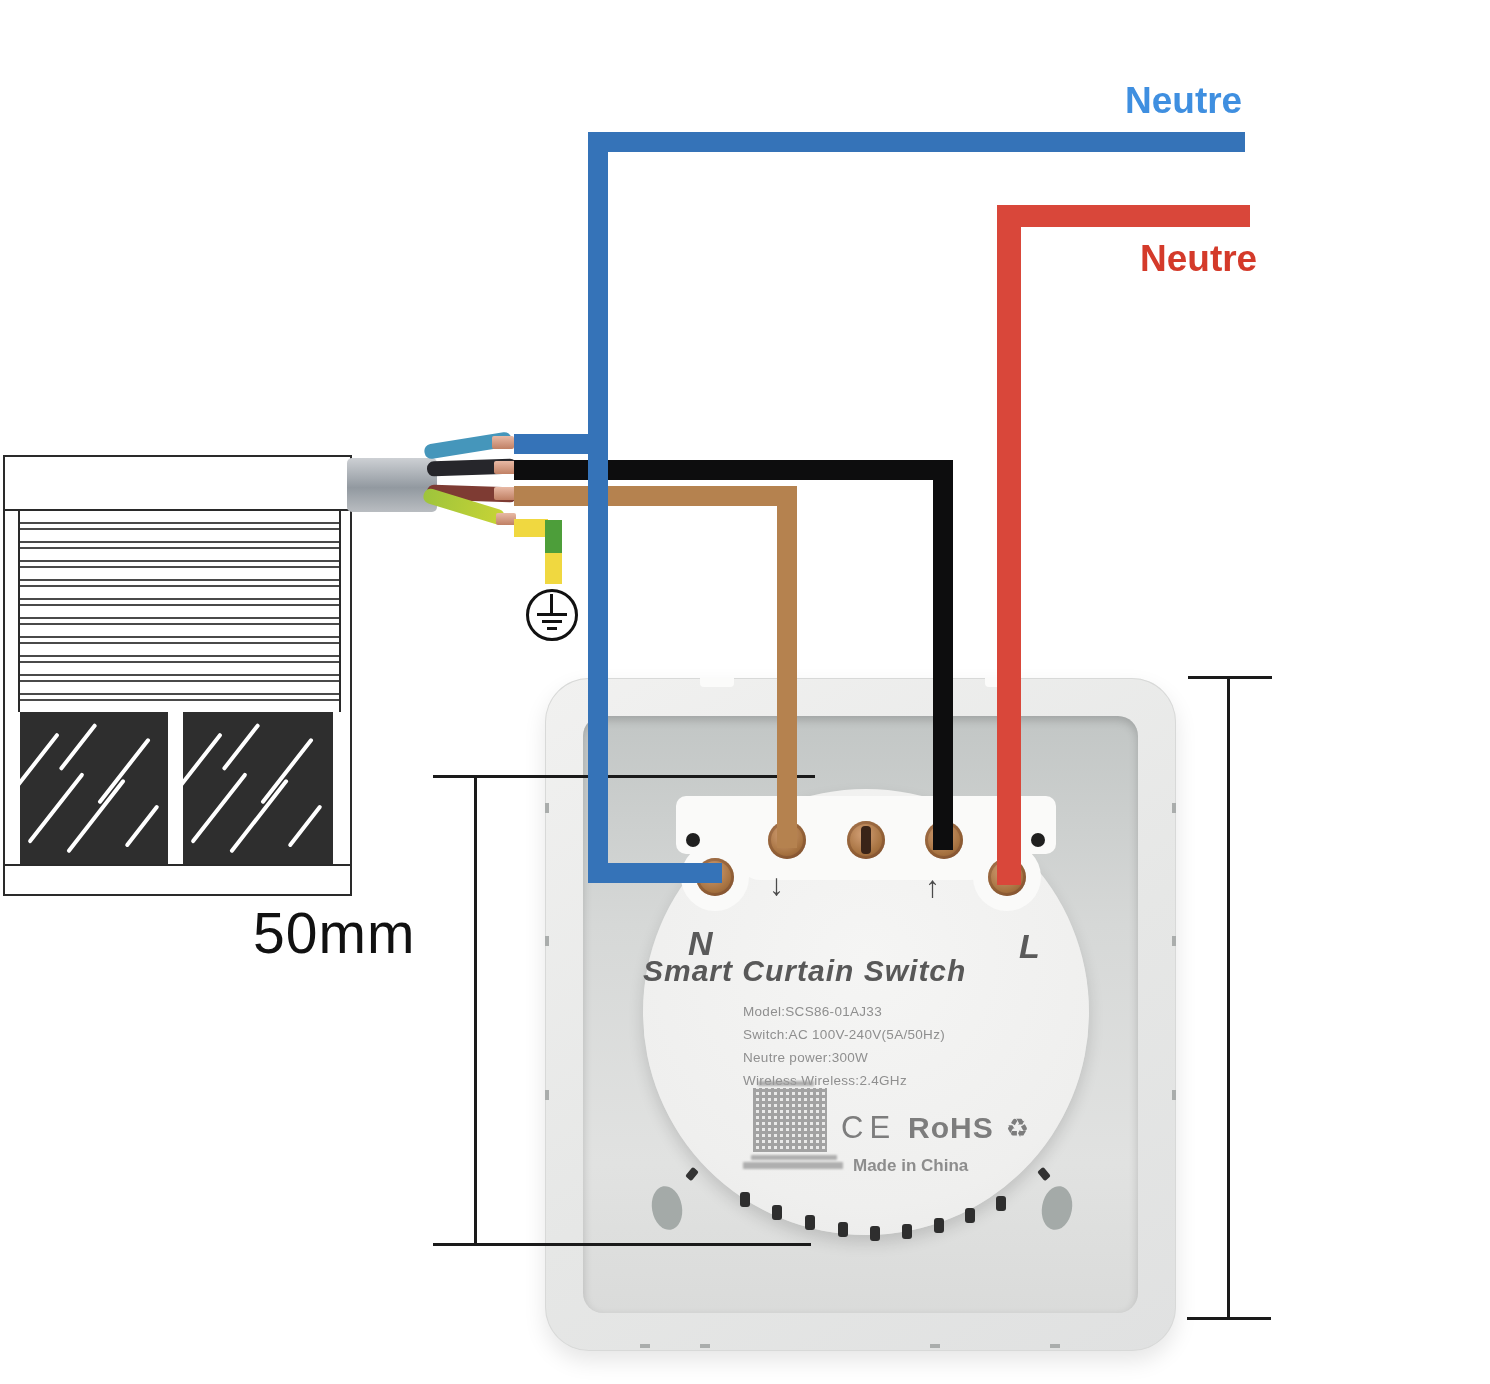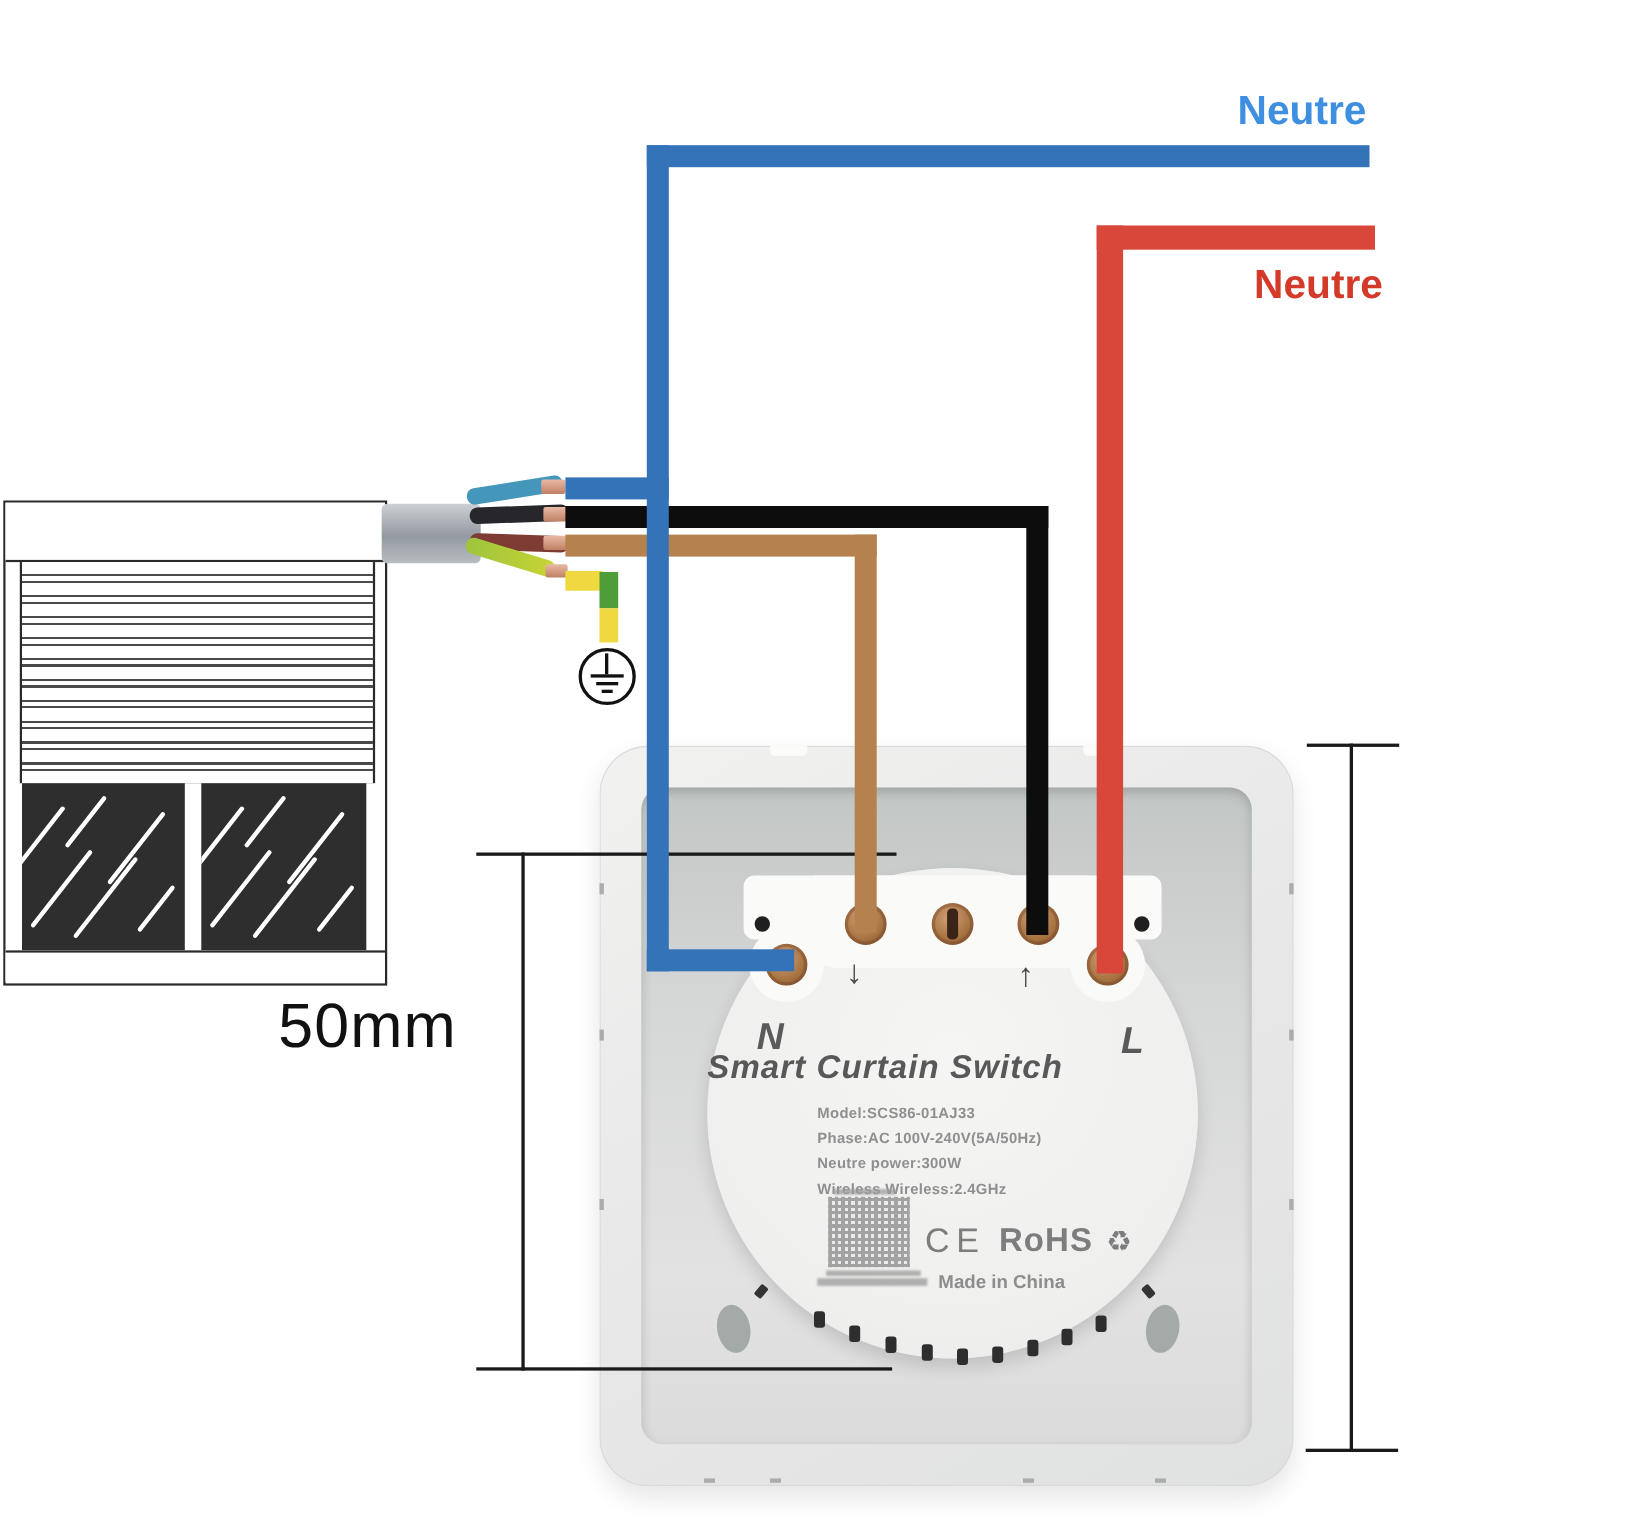--- a/index.html
+++ b/index.html
@@ -72,21 +72,21 @@
   .bulge{width:68px;height:68px;border-radius:50%;background:#fafaf9;}
   .terminal{width:38px;height:38px;border-radius:50%;
             background:radial-gradient(circle at 42% 35%,#d3a077,#a5713f 60%,#7c4c33);
             box-shadow:inset 0 0 0 3px rgba(110,64,36,.35);}
   .screw{width:14px;height:14px;border-radius:50%;background:#1f1f1f;}
   #slot{left:316px;top:148px;width:10px;height:28px;border-radius:4px;background:#3a2418;}
   .arrow{color:#4a4a4a;font-size:30px;font-weight:bold;line-height:1;}
   .nl{color:#5a5a5a;font-size:34px;font-weight:bold;font-style:italic;}
   #title{left:98px;top:276px;width:446px;color:#585858;
          font-size:30px;font-weight:bold;font-style:italic;letter-spacing:1px;filter:blur(.4px);}
-  #specs{left:198px;top:322px;width:280px;color:#8f8f8f;font-size:13.5px;font-weight:700;
+  #specs{left:198px;top:322px;width:280px;color:#8f8f8f;font-size:13.5px;font-weight:400;
          line-height:23px;filter:blur(.6px);letter-spacing:.3px;}
   #qr{left:208px;top:410px;width:74px;height:64px;opacity:.8;
       background:repeating-linear-gradient(0deg,#8f8f8f 0 3px,transparent 3px 6px),
                  repeating-linear-gradient(90deg,#8f8f8f 0 3px,#e9e9e8 3px 6px);}
   .smudge{background:#9a9a9a;filter:blur(1.2px);opacity:.75;}
   #ce-row{left:296px;top:432px;width:230px;display:flex;align-items:center;gap:12px;
           color:#7d7d7d;filter:blur(.5px);}
   #ce{font-size:31px;font-weight:400;letter-spacing:6px;}
   #rohs{font-size:30px;font-weight:700;letter-spacing:1px;}
   #recycle{font-size:26px;}
@@ -167,21 +167,21 @@
     <div class="abs screw" style="left:486px;top:155px;"></div>
 
     <div class="abs arrow" style="left:224px;top:192px;">↓</div>
     <div class="abs arrow" style="left:380px;top:194px;">↑</div>
     <div class="abs nl" style="left:143px;top:246px;">N</div>
     <div class="abs nl" style="left:474px;top:249px;">L</div>
 
     <div id="title" class="abs">Smart Curtain Switch</div>
     <div id="specs" class="abs">
       <div>Model:SCS86-01AJ33</div>
-      <div>Phase:AC 100V-240V(5A/50Hz)</div>
+      <div>Switch:AC 100V-240V(5A/50Hz)</div>
       <div>Neutre power:300W</div>
       <div>Wireless Wireless:2.4GHz</div>
     </div>
 
     <div id="qr" class="abs"></div>
     <div class="abs smudge" style="left:213px;top:403px;width:56px;height:5px;"></div>
     <div class="abs smudge" style="left:206px;top:477px;width:86px;height:5px;"></div>
     <div class="abs smudge" style="left:198px;top:484px;width:100px;height:7px;"></div>
 
     <div id="ce-row" class="abs">

